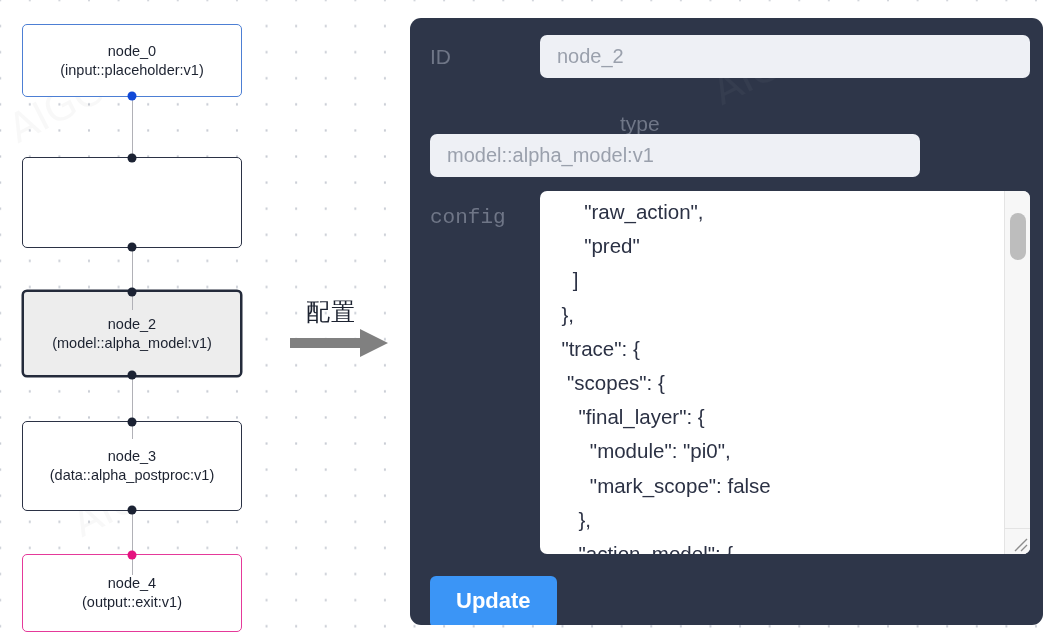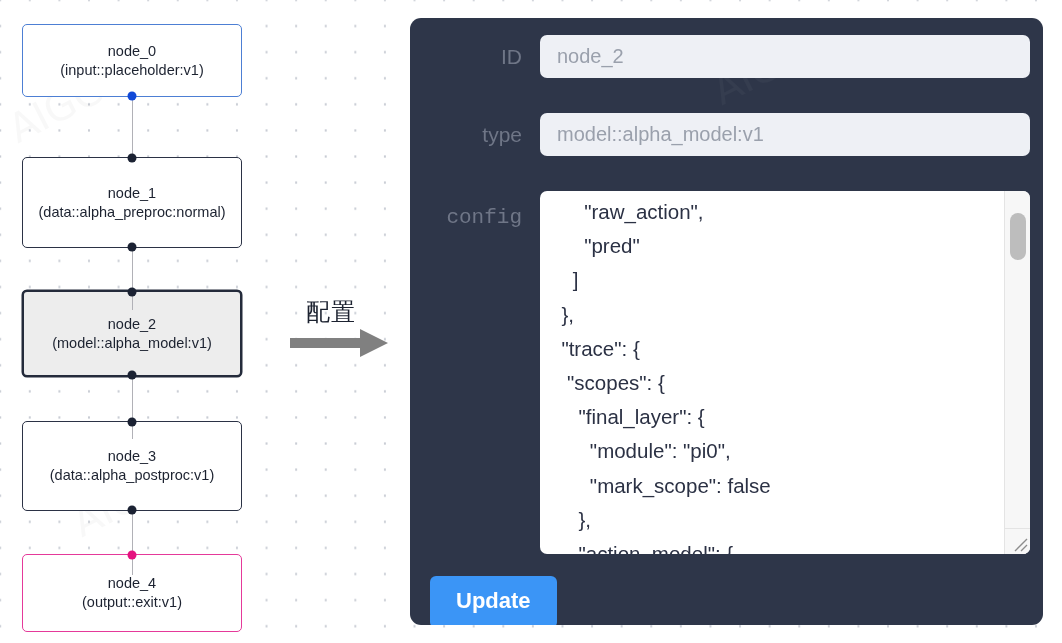--- a/index.html
+++ b/index.html
@@ -86,40 +86,40 @@
     width: 633px; height: 607px;
     background: #2e3649;
     border-radius: 11px;
     overflow: hidden;
   }
   .field-row { position: absolute; display: flex; align-items: flex-start; }
 
   .field-label {
     color: #6f7687;
     font-size: 21px;
-    text-align: right;
+    text-align: left;
     width: 110px;
     padding-right: 18px;
     line-height: 1;
   }
   .text-input {
     background: #eef0f5;
     border: none;
     border-radius: 7px;
     height: 43px;
     width: 490px;
     font-family: "Liberation Sans", sans-serif;
     font-size: 20px;
     color: #9aa0ac;
     padding: 0 17px;
     outline: none;
   }
 
   #row-id   { left: 20px; top: 17px; align-items: center; }
-  #row-type { left: 20px; top: 95px; align-items: center; }
+  #row-type { left: 20px; top: 95px; align-items: center; flex-direction: column; }
   #row-config { left: 20px; top: 173px; }
   #row-config .field-label { padding-top: 16px; font-family: Liberation Mono, monospace; }
 
   #config-wrap {
     position: relative;
     width: 490px; height: 363px;
     background: #ffffff;
     border-radius: 7px;
     overflow: hidden;
   }
@@ -197,21 +197,20 @@
     <div class="edge" style="top:248px; height:62px;"></div>
     <div class="edge" style="top:377px; height:62px;"></div>
     <div class="edge" style="top:511px; height:64px;"></div>
 
     <div class="node n-input" style="top:24px; height:73px;">
       <div class="lbl"><span>node_0</span><br><span>(input::placeholder:v1)</span></div>
       <div class="handle bottom blue"></div>
     </div>
 
     <div class="node n-default" style="top:157px; height:91px;">
-      <div class="lbl"><span>node_1</span><br><span>(data::alpha_preproc:normal)</span></div>
       <div class="handle top"></div>
       <div class="handle bottom"></div>
     </div>
 
     <div class="node n-selected" style="top:290px; height:87px;">
       <div class="lbl"><span>node_2</span><br><span>(model::alpha_model:v1)</span></div>
       <div class="handle top"></div>
       <div class="handle bottom"></div>
     </div>
 

